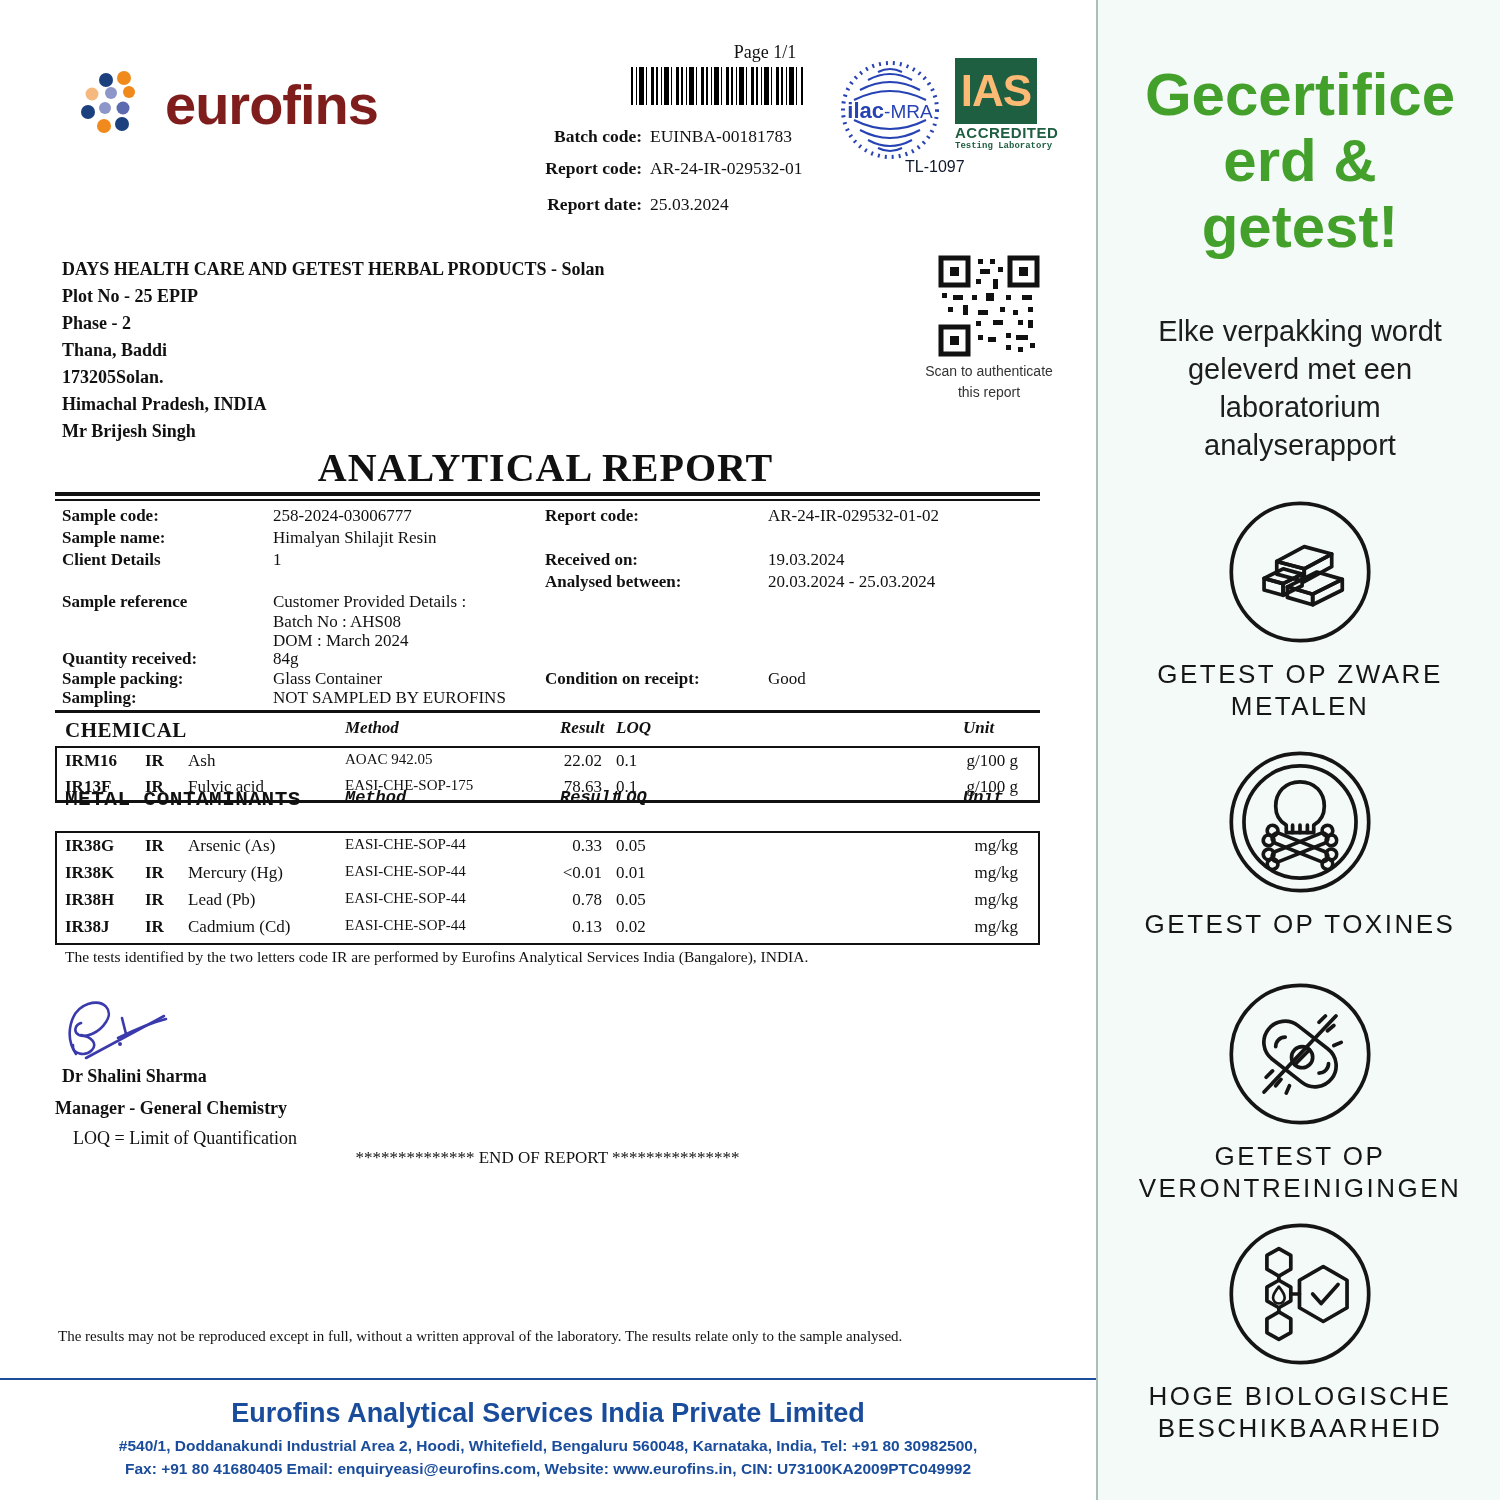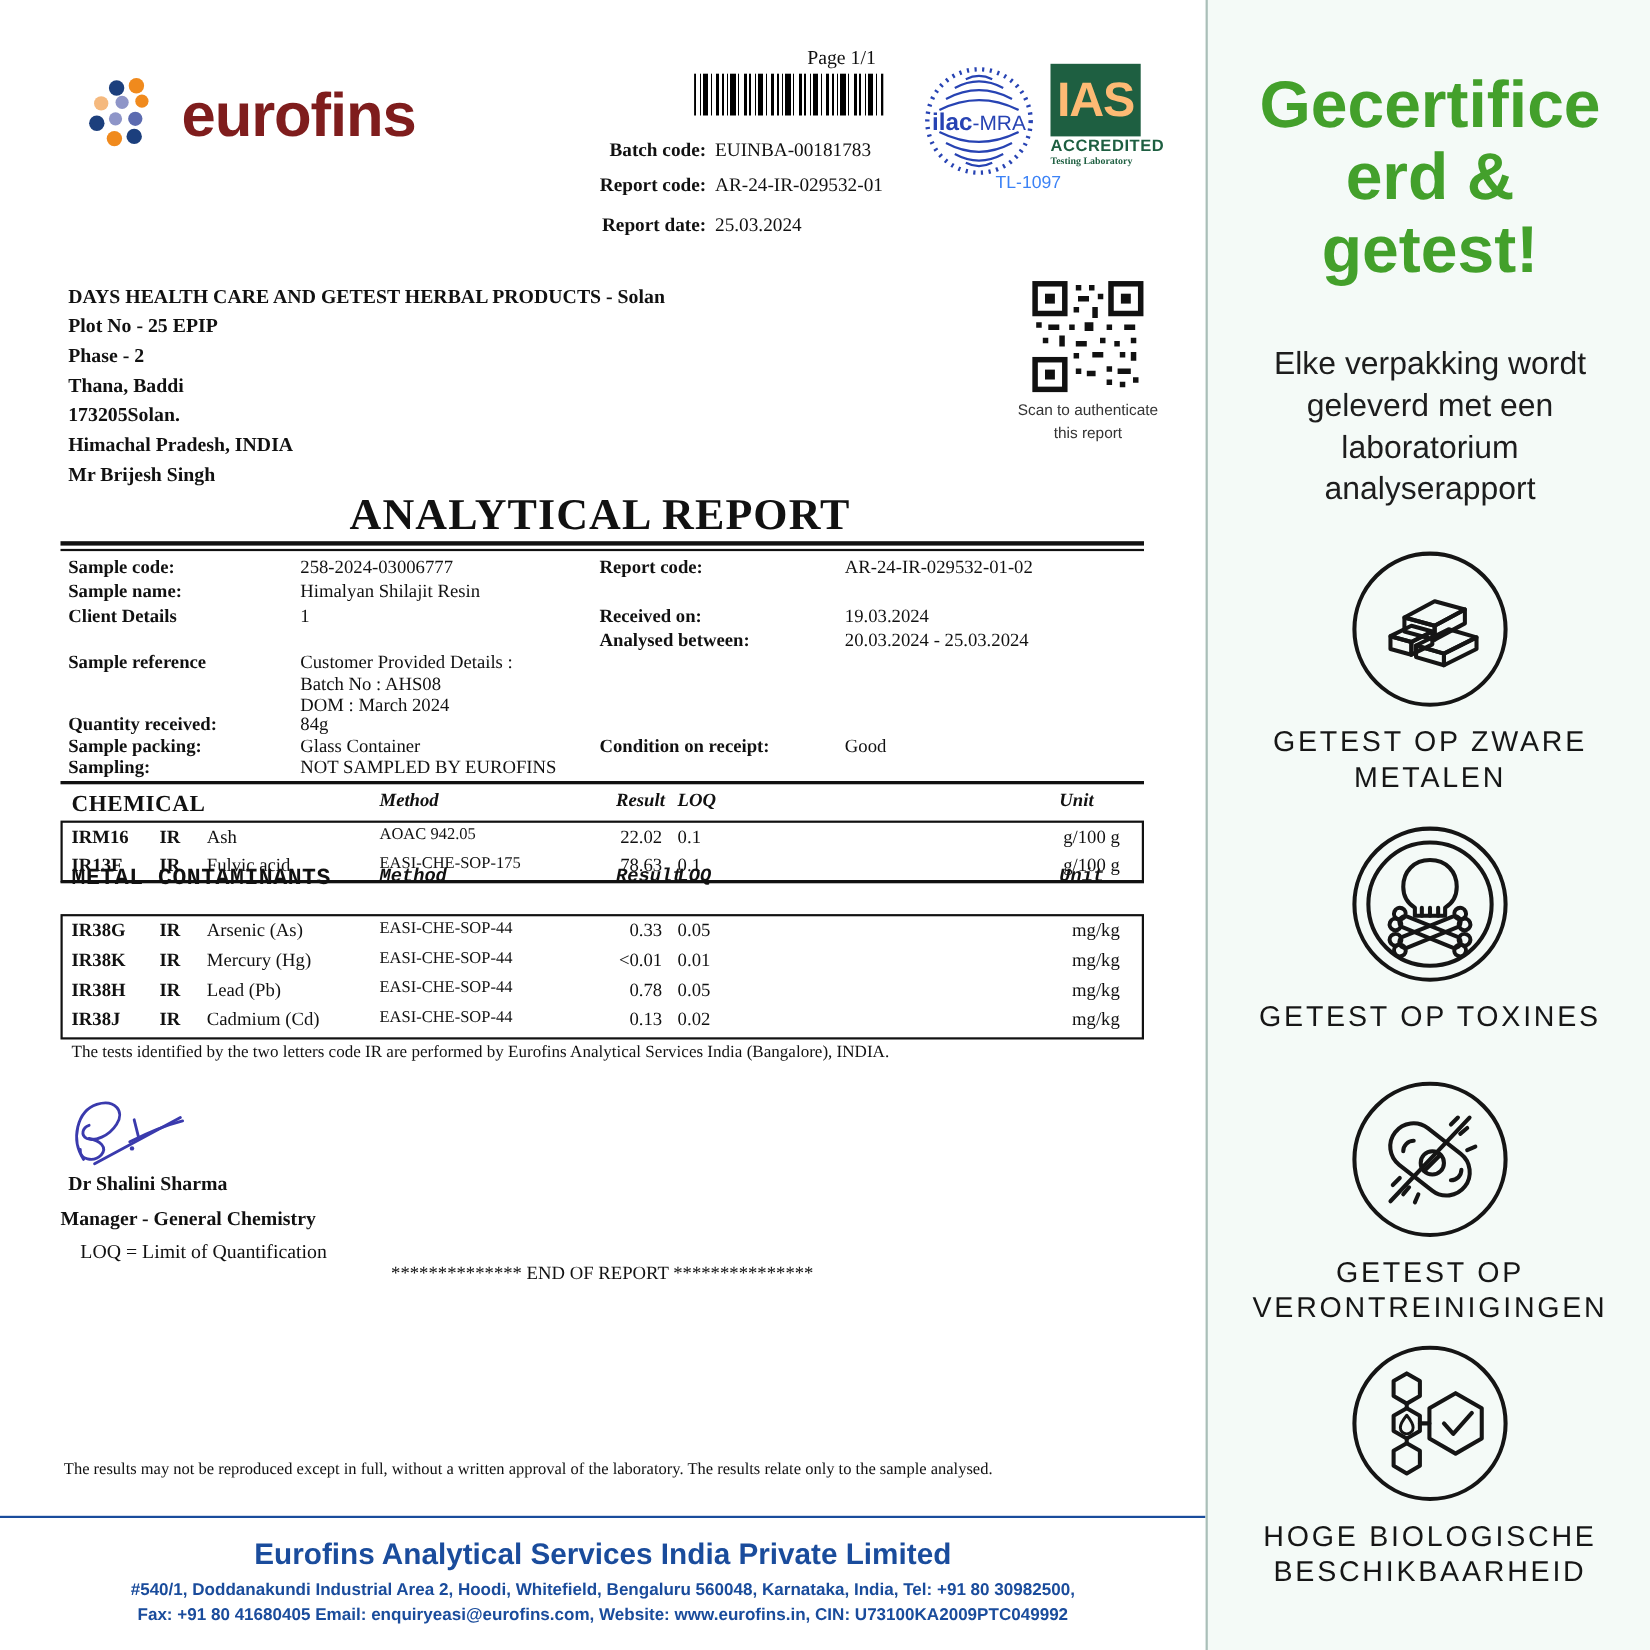--- a/index.html
+++ b/index.html
@@ -15,22 +15,22 @@
 
   .page-label{font-size:18px;}
   .barcode{width:172px;height:38px;background:repeating-linear-gradient(90deg,#000 0 2px,#fff 2px 5px,#000 5px 6px,#fff 6px 8px,#000 8px 13px,#fff 13px 15px,#000 15px 16px,#fff 16px 20px,#000 20px 23px,#fff 23px 25px);}
   .meta-row{display:flex;font-size:17.5px;}
   .meta-row .ml{width:102px;text-align:right;font-weight:bold;}
   .meta-row .mv{margin-left:8px;}
 
   .ias-box{width:82px;height:66px;background:#1e5f41;color:#fdba74;display:flex;align-items:center;justify-content:center;
            font-family:"Liberation Sans",sans-serif;font-weight:bold;font-size:44px;letter-spacing:-1px;}
   .ias-acc{font-family:"Liberation Sans",sans-serif;color:#1e5f41;font-weight:bold;font-size:15px;letter-spacing:.5px;}
-  .ias-sub{font-family:Liberation Serif, serif;color:#1e5f41;font-size:9px;font-weight:bold;}
-  .tl-num{font-family:"Liberation Sans",sans-serif;font-size:16px;color:#3b82f6;}
+  .ias-sub{font-family:Liberation Mono, monospace;color:#1e5f41;font-size:9px;font-weight:bold;}
+  .tl-num{font-family:"Liberation Sans",sans-serif;font-size:16px;color:#0f172a;}
 
   .addr{font-size:18px;font-weight:bold;line-height:27px;}
   .qr-caption{font-family:"Liberation Sans",sans-serif;font-size:14px;color:#333;text-align:center;line-height:21px;}
 
   .report-title{font-size:40px;font-weight:bold;letter-spacing:1px;text-align:center;width:985px;}
   .dbl-rule{width:985px;height:3px;border-top:4px solid #111;border-bottom:2px solid #111;}
   .rule{width:985px;background:#111;height:3px;}
 
   .sdrow{position:absolute;left:0;width:1096px;height:22px;font-size:17px;}
   .sdrow span{position:absolute;top:0;white-space:nowrap;}

